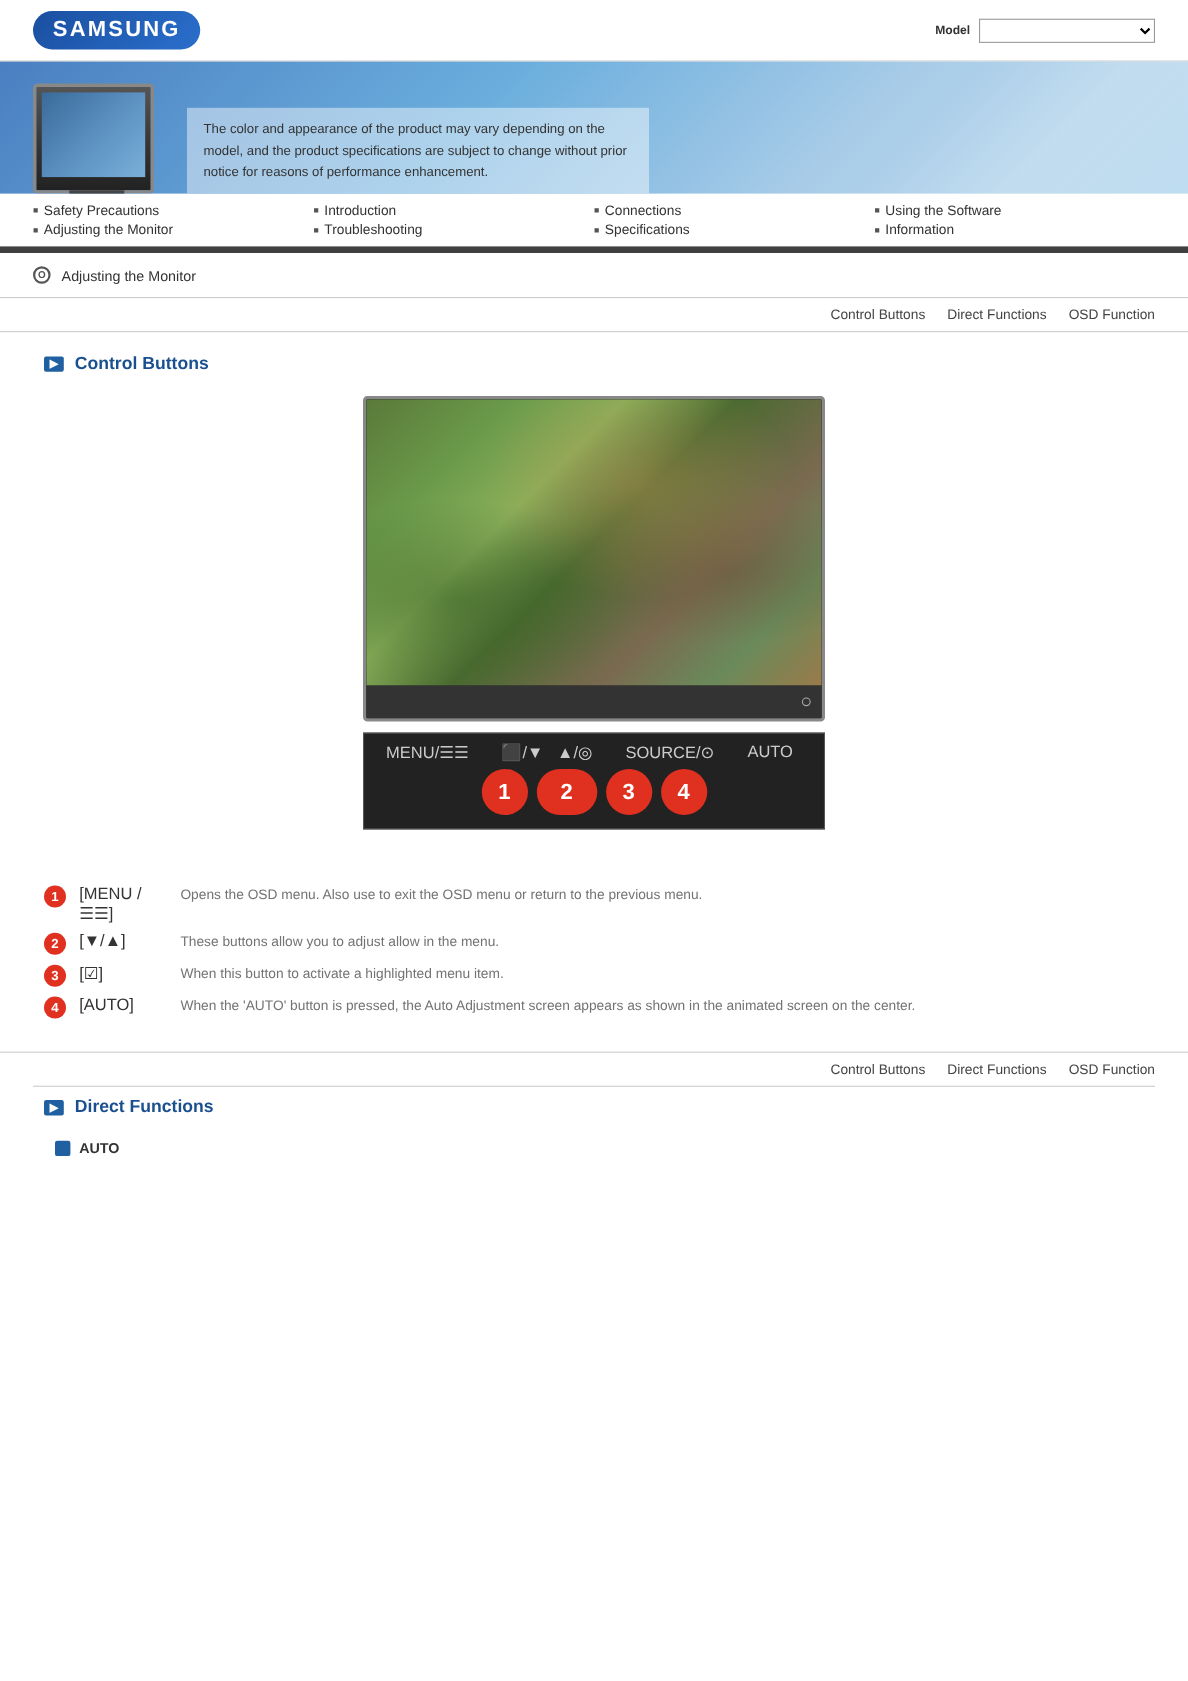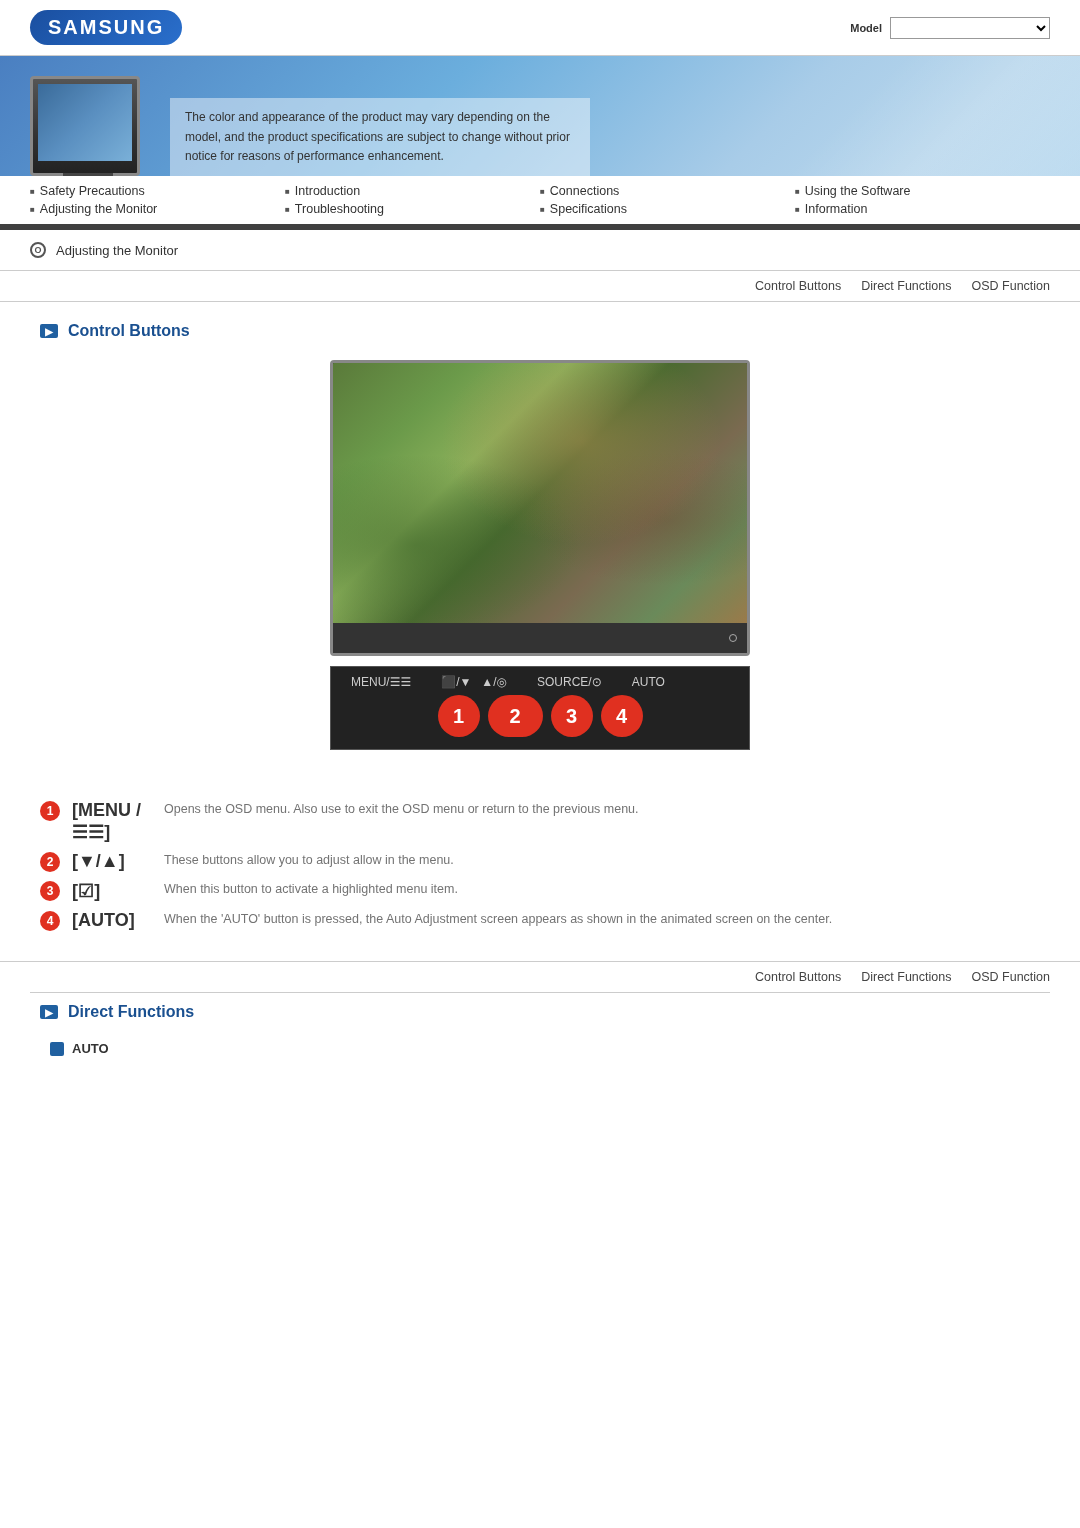--- a/index.html
+++ b/index.html
@@ -231,21 +231,21 @@
     }
     .button-bar {
       width: 420px;
       background: #222;
       padding: 8px 15px 12px;
       border: 1px solid #555;
     }
     .button-labels {
       display: flex;
       gap: 30px;
-      font-size: 12px;
+      font-size: 15px;
       color: #ccc;
       margin-bottom: 6px;
       padding-left: 5px;
     }
     .button-circles {
       display: flex;
       gap: 8px;
       align-items: center;
       justify-content: center;
     }
@@ -285,22 +285,22 @@
       font-weight: bold;
       color: #fff;
       flex-shrink: 0;
       margin-top: 1px;
     }
     .num-1 { background: #e03020; }
     .num-2 { background: #e03020; }
     .num-3 { background: #e03020; }
     .num-4 { background: #e03020; }
     .desc-key {
-      font-weight: bold;
-      font-size: 18px;
+      font-weight: normal;
+      font-size: 15px;
       min-width: 80px;
       flex-shrink: 0;
     }
     .desc-val {
       font-size: 12.5px;
       color: #737373;
       line-height: 1.5;
     }
 
     

